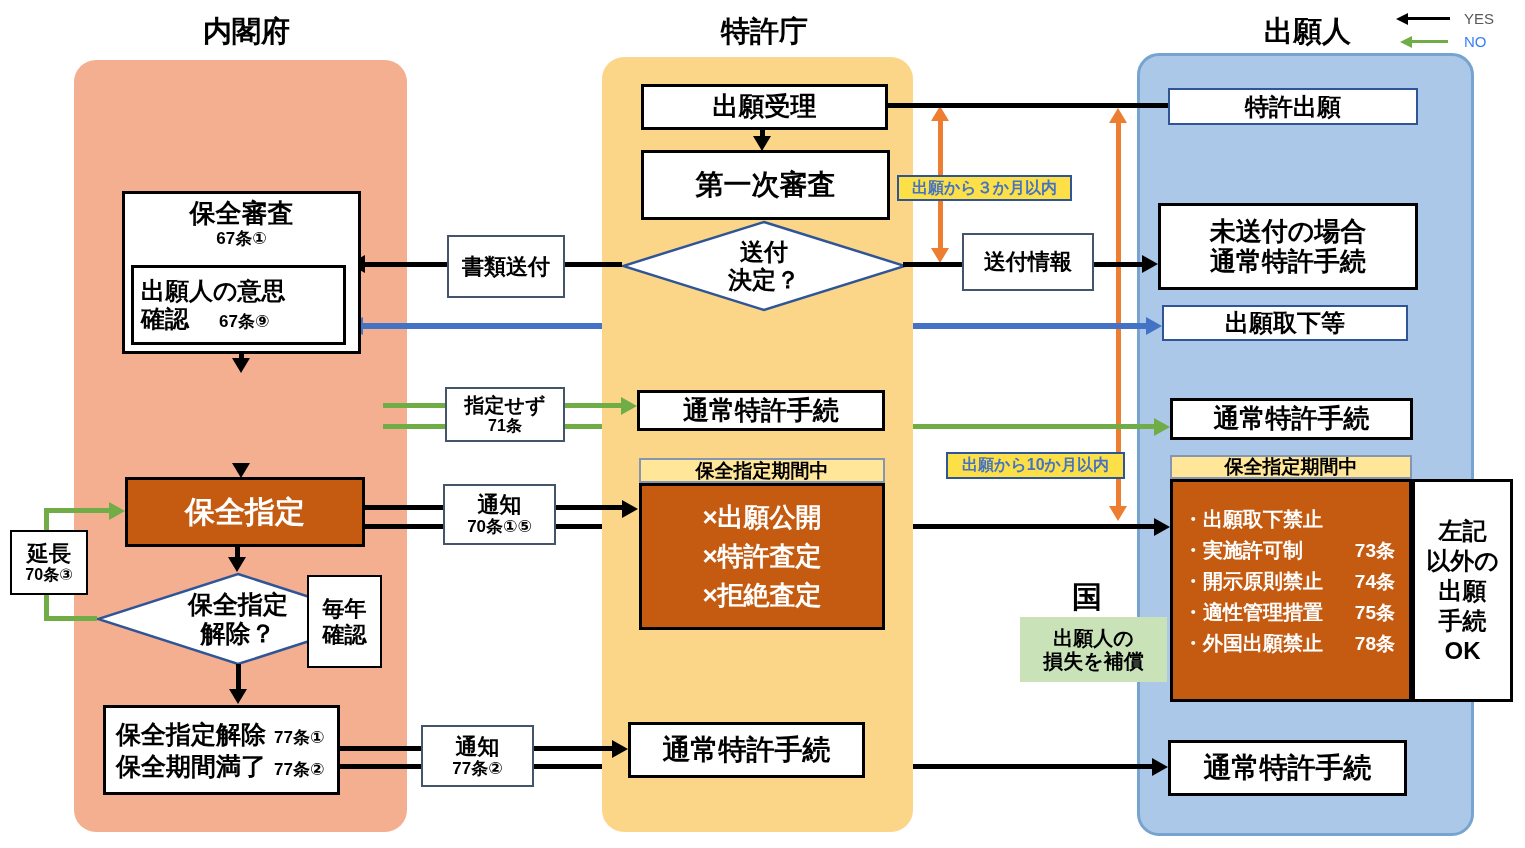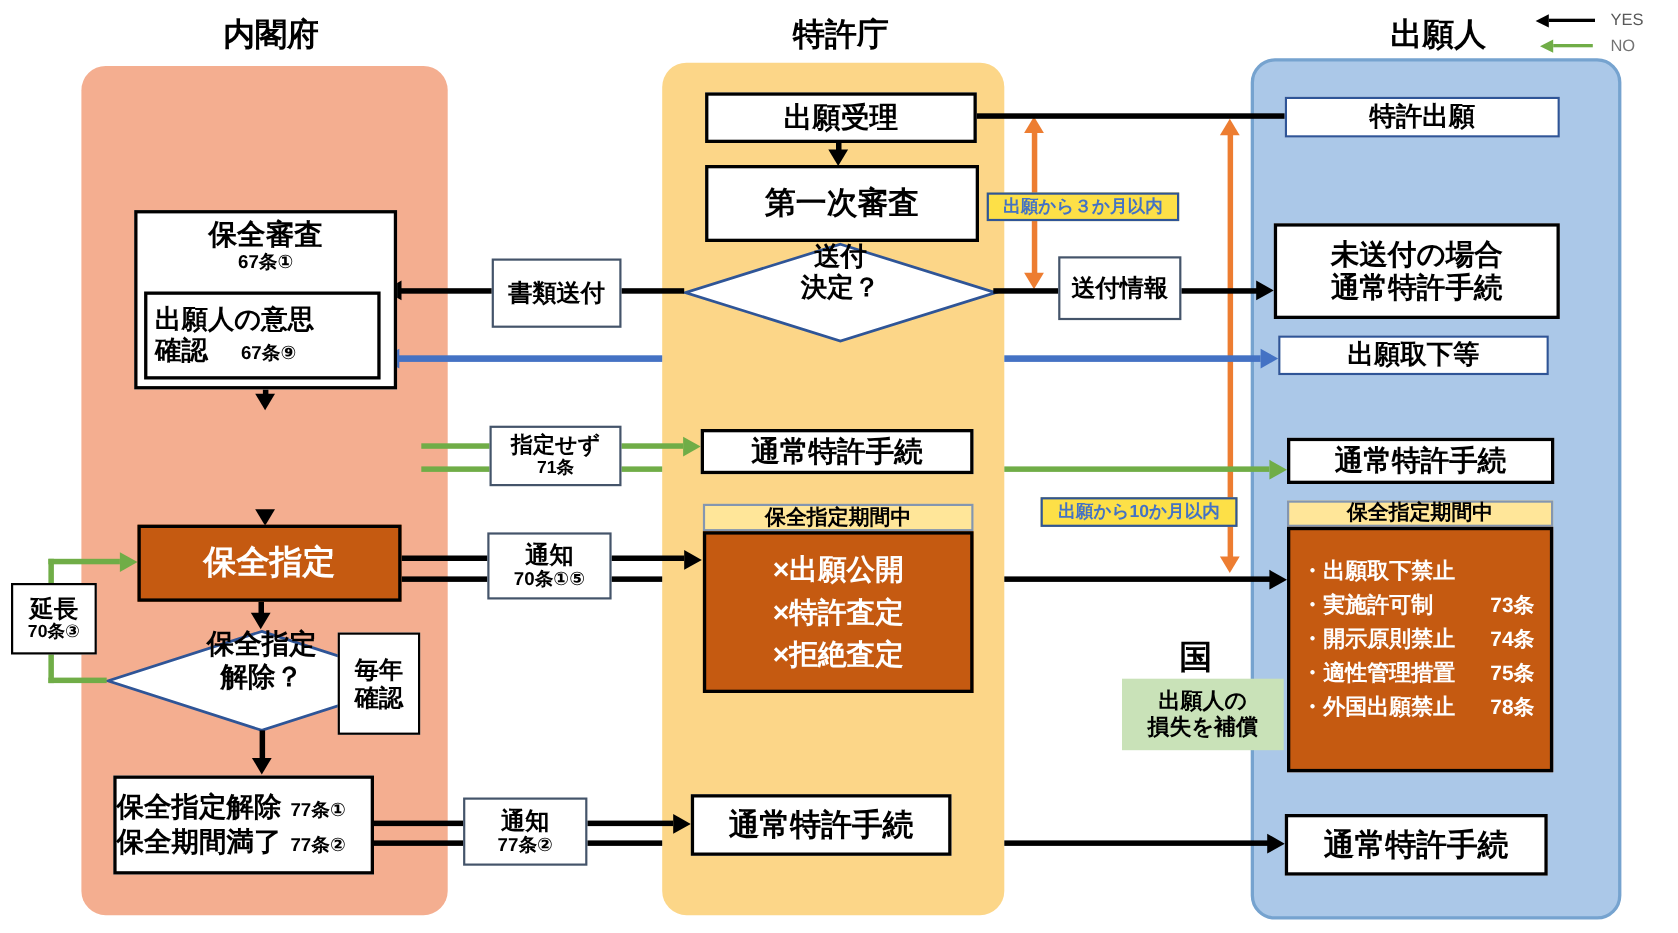--- a/index.html
+++ b/index.html
@@ -22,21 +22,21 @@
   .hl{height:5px;} .vl{width:5px;}
   .ah{position:absolute;z-index:12;width:0;height:0;}
   .ah-l{border-top:9px solid transparent;border-bottom:9px solid transparent;border-right:16px solid #000;}
   .ah-r{border-top:9px solid transparent;border-bottom:9px solid transparent;border-left:16px solid #000;}
   .ah-d{border-left:9px solid transparent;border-right:9px solid transparent;border-top:15px solid #000;}
   .ah-u{border-left:9px solid transparent;border-right:9px solid transparent;border-bottom:15px solid #000;}
   .ah-lsm{width:0;height:0;border-top:6px solid transparent;border-bottom:6px solid transparent;border-right:12px solid #000;}
   .dia{position:absolute;z-index:11;}
   .dia svg{display:block;}
   .dtxt{position:absolute;inset:0;display:flex;flex-direction:column;align-items:center;
-        font-weight:bold;line-height:1.18;}
+        justify-content:center;font-weight:bold;line-height:1.18;}
   .row{display:flex;align-items:baseline;}
   .lrow{display:flex;width:100%;justify-content:space-between;align-items:baseline;height:31px;}
 </style>
 </head>
 <body>
 
 <div id="stage">
 
   <div class="panel" style="left:74px;top:60px;width:333px;height:772px;background:#F4AE90;"></div>
   <div class="panel" style="left:602px;top:57px;width:311px;height:775px;background:#FCD688;"></div>
@@ -48,21 +48,21 @@
 
   <div style="position:absolute;left:1396px;top:8px;z-index:5;">
     <div style="display:flex;align-items:center;height:21px;">
       <div class="ah-lsm"></div>
       <div style="width:42px;height:3px;background:#000;"></div>
       <div style="margin-left:14px;color:#595959;font-size:15px;">YES</div>
     </div>
     <div style="display:flex;align-items:center;height:21px;margin-top:2px;">
       <div class="ah-lsm" style="border-right-color:#70AD47;margin-left:4px;"></div>
       <div style="width:36px;height:3px;background:#70AD47;"></div>
-      <div style="margin-left:16px;color:#737373;font-size:15px;">NO</div>
+      <div style="margin-left:16px;color:#3b82f6;font-size:15px;">NO</div>
     </div>
   </div>
 
   <div class="vl" style="left:938px;top:118px;height:132px;background:#ED7D31;"></div>
   <div class="ah ah-u" style="left:931px;top:106px;border-bottom-color:#ED7D31;"></div>
   <div class="ah ah-d" style="left:931px;top:248px;border-top-color:#ED7D31;"></div>
 
   <div class="vl" style="left:1116px;top:120px;height:388px;background:#ED7D31;"></div>
   <div class="ah ah-u" style="left:1109px;top:108px;border-bottom-color:#ED7D31;"></div>
   <div class="ah ah-d" style="left:1109px;top:506px;border-top-color:#ED7D31;"></div>
@@ -156,21 +156,21 @@
   <div class="box" style="left:10px;top:530px;width:78px;height:65px;border-width:2px;">
     <div style="font-size:22px;">延長</div>
     <div style="font-size:16px;">70条③</div>
   </div>
 
   <div class="box" style="left:307px;top:575px;width:75px;height:93px;border-width:2.5px;font-size:22px;">
     <div>毎年</div>
     <div>確認</div>
   </div>
 
-  <div class="box" style="left:103px;top:705px;width:237px;height:90px;align-items:flex-start;gap:3px;">
+  <div class="box" style="left:103px;top:705px;width:237px;height:90px;align-items:flex-start;padding-left:10px;gap:3px;">
     <div class="row" style="gap:8px;">
       <span style="font-size:25px;">保全指定解除</span>
       <span style="font-size:17px;">77条①</span>
     </div>
     <div class="row" style="gap:8px;">
       <span style="font-size:25px;">保全期間満了</span>
       <span style="font-size:17px;">77条②</span>
     </div>
   </div>
 
@@ -186,21 +186,21 @@
   <div class="box bdslate" style="left:443px;top:484px;width:113px;height:61px;">
     <div style="font-size:22px;">通知</div>
     <div style="font-size:17px;">70条①⑤</div>
   </div>
 
   <div class="box bdslate" style="left:421px;top:725px;width:113px;height:62px;">
     <div style="font-size:22px;">通知</div>
     <div style="font-size:17px;">77条②</div>
   </div>
 
-  <div class="box bdslate" style="left:962px;top:233px;width:112px;height:58px;font-size:22px;">
+  <div class="box bdslate" style="left:962px;top:233px;width:132px;height:58px;font-size:22px;">
     <div>送付情報</div>
   </div>
 
   <div class="box" style="left:641px;top:84px;width:247px;height:46px;font-size:26px;">
     <div>出願受理</div>
   </div>
   <div class="box" style="left:641px;top:150px;width:249px;height:70px;font-size:28px;">
     <div>第一次審査</div>
   </div>
   <div class="box" style="left:637px;top:390px;width:248px;height:41px;font-size:26px;">
@@ -258,20 +258,27 @@
       </div>
     <div class="lrow">
         <span style="font-size:20px;">・適性管理措置</span>
         <span style="font-size:19px;">75条</span>
       </div>
     <div class="lrow">
         <span style="font-size:20px;">・外国出願禁止</span>
         <span style="font-size:19px;">78条</span>
       </div>
   </div>
+  <div class="box" style="left:1412px;top:479px;width:101px;height:223px;z-index:14;font-size:24px;line-height:1.25;">
+    <div>左記</div>
+    <div>以外の</div>
+    <div>出願</div>
+    <div>手続</div>
+    <div>OK</div>
+  </div>
   <div style="position:absolute;left:1072px;top:577px;z-index:14;font-weight:bold;font-size:30px;">国</div>
   <div class="box greenbox" style="left:1020px;top:617px;width:147px;height:65px;z-index:14;font-size:20px;">
     <div>出願人の</div>
     <div>損失を補償</div>
   </div>
   <div class="box" style="left:1168px;top:740px;width:239px;height:56px;font-size:28px;">
     <div>通常特許手続</div>
   </div>
 
 </div>

